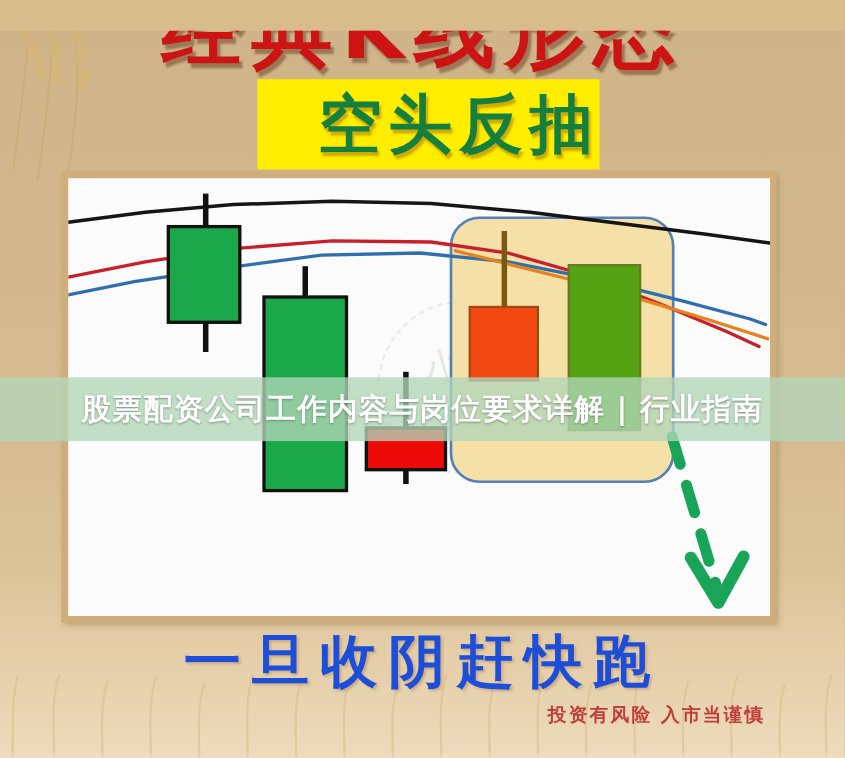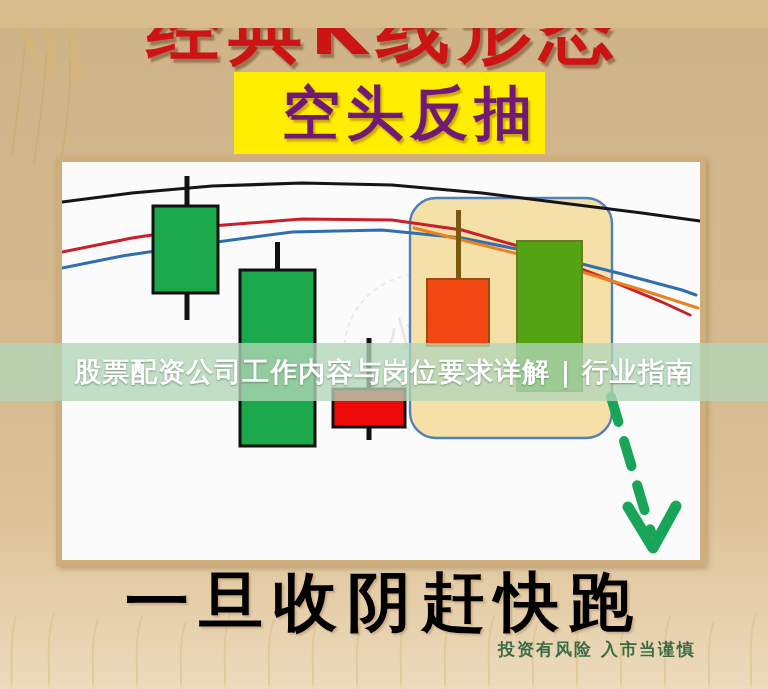--- a/index.html
+++ b/index.html
@@ -30,23 +30,23 @@
     text-shadow:3px 4px 2px rgba(90,45,20,.45);
     white-space:nowrap;
   }
 
   
   .subtitle-box{
     position:absolute;left:234px;top:44px;width:311px;height:82px;
     background:#ffee00;
   }
   .subtitle-text{
-    position:absolute;inset:0;text-align:left;line-height:82px;
-    font-family:"DejaVu Sans","Liberation Sans",sans-serif;
-    font-weight:bold;font-size:58px;letter-spacing:6px;color:#701a75;
+    position:absolute;inset:0;text-align:right;line-height:82px;
+    font-family:"DejaVu Sans","Liberation Sans",sans-serif;
+    font-weight:bold;font-size:58px;letter-spacing:6px;color:#15803d;
     text-shadow:2px 3px 2px rgba(120,60,20,.38);
     white-space:nowrap;
     padding-left:48px;
   }
 
   
   .chart-frame{
     position:absolute;left:56px;top:128px;width:650px;height:410px;
     background:#c9a877;
     border:6px solid #cfae7c;
@@ -70,31 +70,31 @@
     font-size:27px;font-weight:bold;color:#ffffff;letter-spacing:1px;
     text-shadow:0 1px 2px rgba(60,90,60,.55);
     white-space:nowrap;
   }
 
   
   .slogan-bottom{
     position:absolute;left:0;top:530px;width:768px;height:88px;
     text-align:center;line-height:88px;
     font-family:"DejaVu Sans","Liberation Sans",sans-serif;
-    font-weight:bold;font-size:64px;letter-spacing:10px;
-    color:#000000;
+    font-weight:bold;font-size:52px;letter-spacing:10px;
+    color:#1d4ed8;
     text-shadow:2px 2px 2px rgba(130,70,30,.25);
     white-space:nowrap;
   }
 
   
   .disclaimer{
     position:absolute;left:498px;top:610px;width:240px;height:30px;
     font-family:"DejaVu Sans","Liberation Sans",sans-serif;
-    font-size:17px;font-weight:bold;color:#14532d;letter-spacing:2px;
+    font-size:17px;font-weight:bold;color:#b91c1c;letter-spacing:2px;
     opacity:.82;white-space:nowrap;
   }
 </style>
 </head>
 <body>
 
 <div id="stage">
 
   <div class="bg-base"></div>
 

